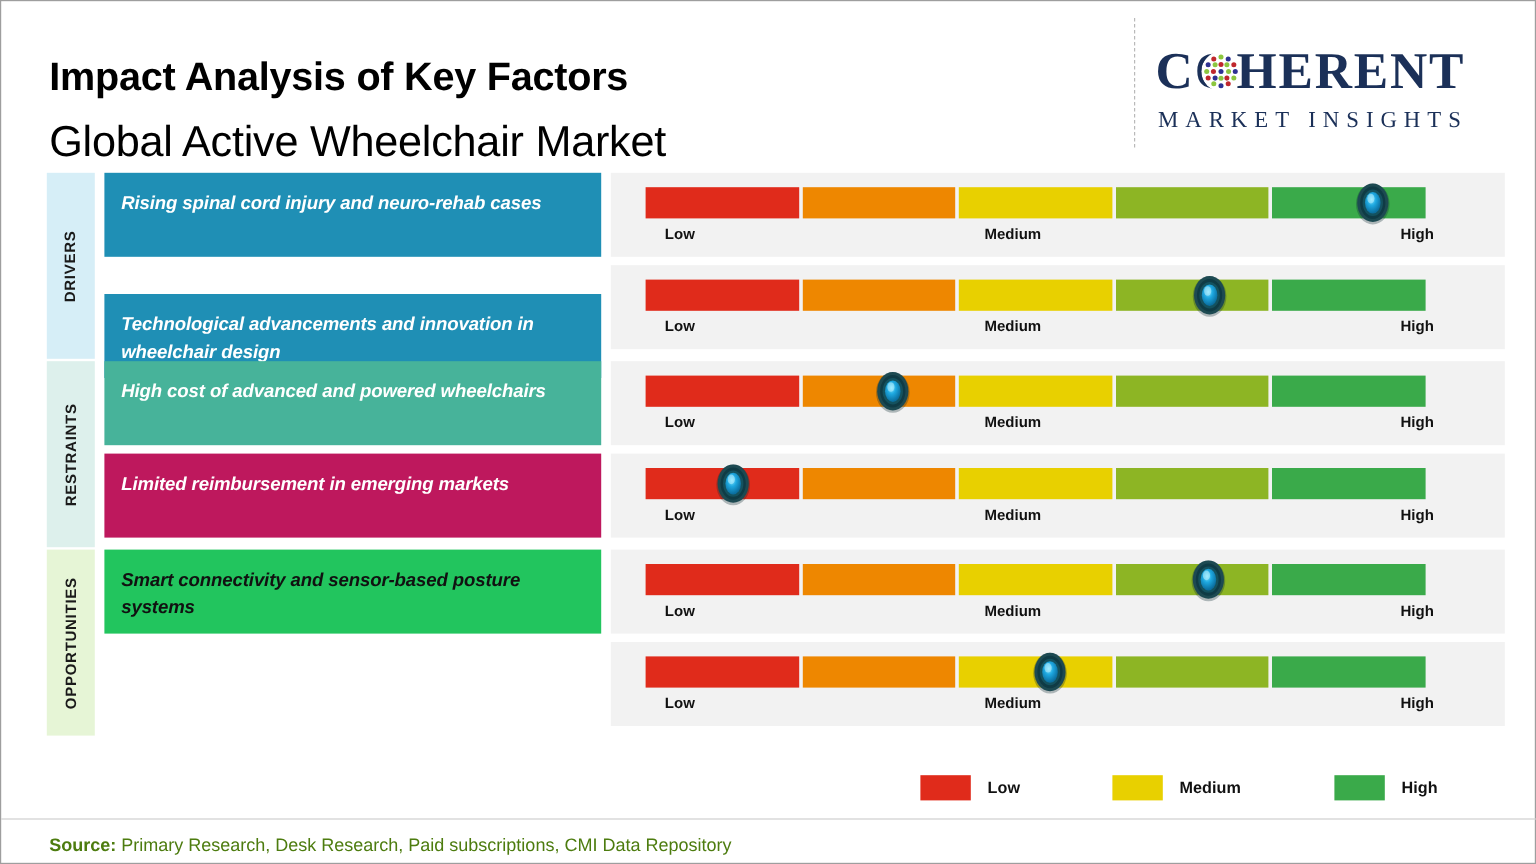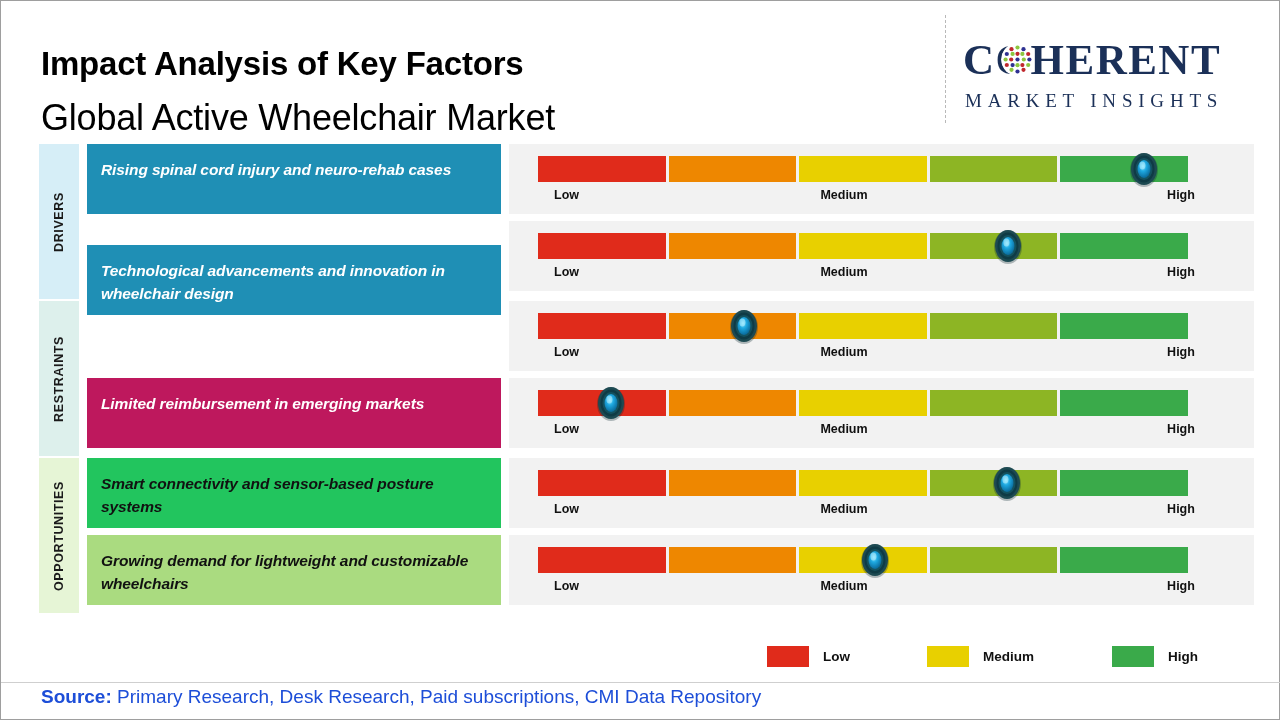--- a/index.html
+++ b/index.html
@@ -113,22 +113,22 @@
   .legend-item { position: absolute; top: 0; display: flex; align-items: center; }
   .legend-swatch { width: 42px; height: 21px; margin-right: 14px; }
   .legend-text { font-size: 13.5px; font-weight: bold; color: #111111; }
 
   
   #footer {
     position: absolute; left: 0; top: 681px; width: 1280px; height: 39px;
     border-top: 1px solid #cfcfcf;
   }
   #source-line {
-    position: absolute; left: 40px; top: 3px;
-    font-size: 19px; color: #1d4ed8; white-space: nowrap;
+    position: absolute; left: 40px; top: 13px;
+    font-size: 15px; color: #4d7c0f; white-space: nowrap;
   }
   #source-label { font-weight: bold; }
 </style>
 </head>
 <body>
 
 <div id="page">
 
   <div id="header">
     <div id="title-main">Impact Analysis of Key Factors</div>
@@ -230,20 +230,21 @@
               </radialGradient>
             </defs>
             <ellipse cx="20" cy="21" rx="14" ry="17" fill="#0c2a33" opacity="0.30"></ellipse>
             <ellipse cx="20" cy="20" rx="13" ry="16" fill="#1d4a52"></ellipse>
             <ellipse cx="20" cy="20" rx="10.5" ry="13.5" fill="#0f3b45"></ellipse>
             <ellipse cx="20" cy="20" rx="8.5" ry="11" fill="#14525f"></ellipse>
             <ellipse cx="20" cy="20" rx="6.5" ry="9" fill="url(#mg1)"></ellipse>
             <ellipse cx="18.4" cy="16.5" rx="3" ry="4" fill="#bdf0ff" opacity="0.55"></ellipse>
           </svg></div>
       </div>
+      <div class="factor-box" style="top: 163px; background: rgb(71, 179, 154);"><span>High cost of advanced and powered wheelchairs</span></div>
       <div class="gauge-panel" style="top: 163px;">
         <div class="gauge-bar">
           <div class="seg" style="width: 127.6px; background: rgb(224, 43, 27);"></div>
           <div class="seg" style="width: 127.6px; background: rgb(238, 135, 0);"></div>
           <div class="seg" style="width: 127.6px; background: rgb(232, 208, 0);"></div>
           <div class="seg" style="width: 127.6px; background: rgb(141, 181, 36);"></div>
           <div class="seg" style="width: 127.6px; background: rgb(58, 170, 74);"></div>
         </div>
         <div class="scale-label scale-low">Low</div>
         <div class="scale-label scale-med">Medium</div>
@@ -313,21 +314,20 @@
               </radialGradient>
             </defs>
             <ellipse cx="20" cy="21" rx="14" ry="17" fill="#0c2a33" opacity="0.30"></ellipse>
             <ellipse cx="20" cy="20" rx="13" ry="16" fill="#1d4a52"></ellipse>
             <ellipse cx="20" cy="20" rx="10.5" ry="13.5" fill="#0f3b45"></ellipse>
             <ellipse cx="20" cy="20" rx="8.5" ry="11" fill="#14525f"></ellipse>
             <ellipse cx="20" cy="20" rx="6.5" ry="9" fill="url(#mg4)"></ellipse>
             <ellipse cx="18.4" cy="16.5" rx="3" ry="4" fill="#bdf0ff" opacity="0.55"></ellipse>
           </svg></div>
       </div>
-      <div class="factor-box dark-text" style="top: 397px; background: rgb(170, 219, 128);"><span>Growing demand for lightweight and customizable wheelchairs</span></div>
       <div class="gauge-panel" style="top: 397px;">
         <div class="gauge-bar">
           <div class="seg" style="width: 127.6px; background: rgb(224, 43, 27);"></div>
           <div class="seg" style="width: 127.6px; background: rgb(238, 135, 0);"></div>
           <div class="seg" style="width: 127.6px; background: rgb(232, 208, 0);"></div>
           <div class="seg" style="width: 127.6px; background: rgb(141, 181, 36);"></div>
           <div class="seg" style="width: 127.6px; background: rgb(58, 170, 74);"></div>
         </div>
         <div class="scale-label scale-low">Low</div>
         <div class="scale-label scale-med">Medium</div>

